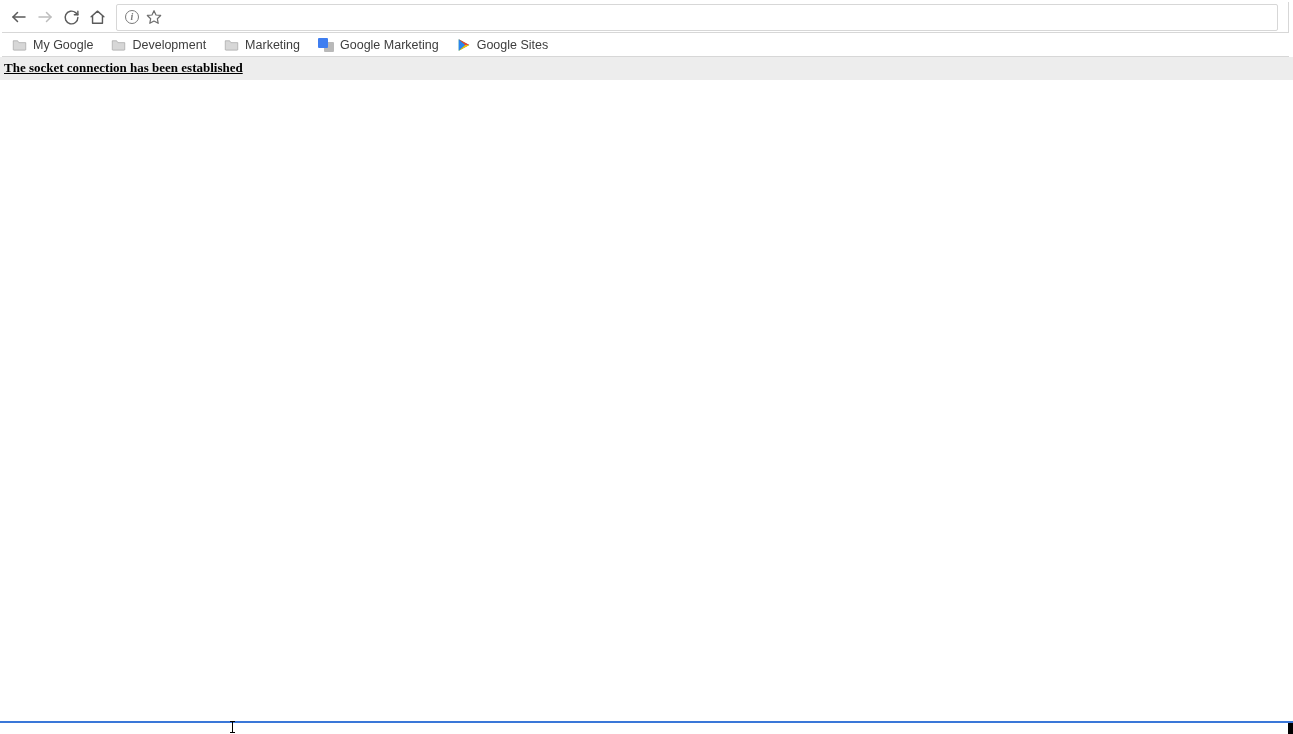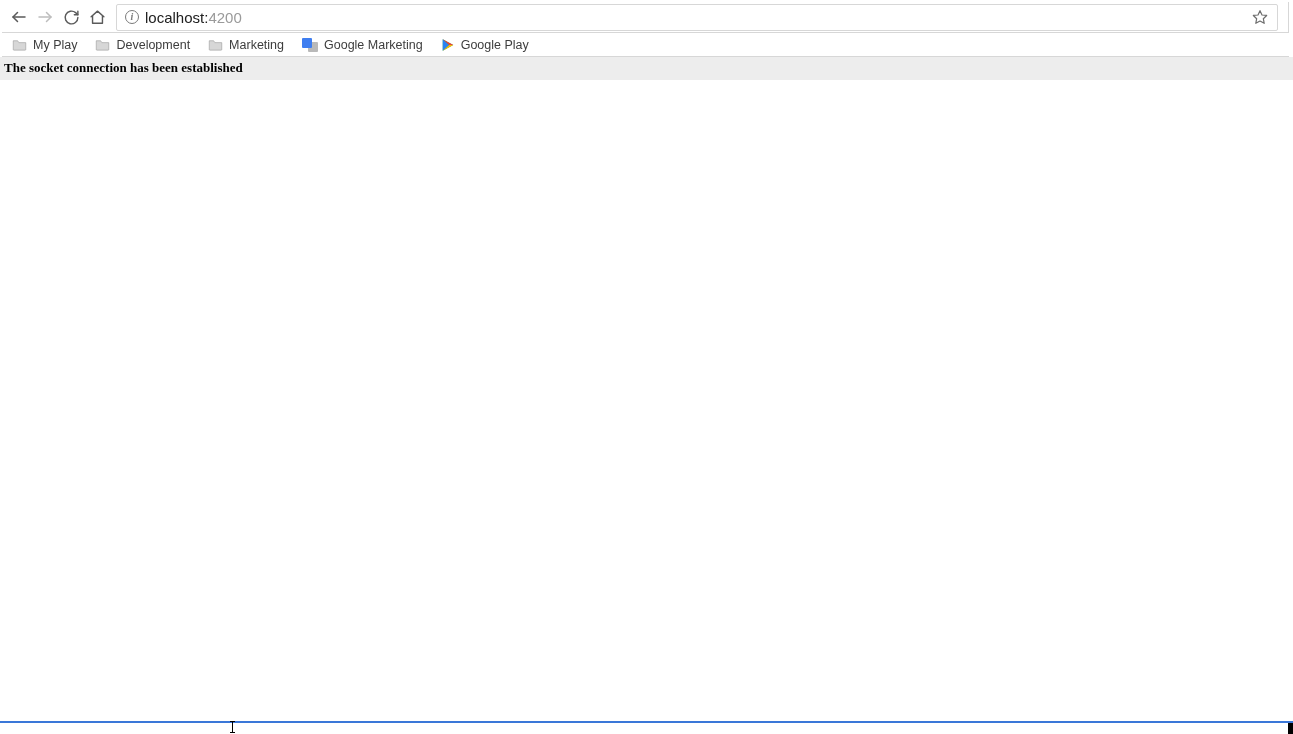--- a/index.html
+++ b/index.html
@@ -128,20 +128,21 @@
       background: #b9b9b9;
       border-radius: 1px;
     }
     .play-icon {
       width: 14px;
       height: 14px;
       position: relative;
     }
     .content-area {
       width: 100%;
+      text-decoration: underline;
     }
     .status-msg {
       background: #ededed;
       padding: 3px 4px 4px 4px;
       font-size: 13px;
       font-weight: 700;
       color: #000000;
       font-family: "Times New Roman", Times, serif;
     }
     .bottom-bar {
@@ -204,39 +205,36 @@
   </button>
   <button class="nav-btn">
     <svg width="17" height="17" viewBox="0 0 24 24" fill="none" stroke="currentColor" stroke-width="2" stroke-linecap="round" stroke-linejoin="round">
         <path d="M3 11l9-8 9 8"></path>
         <path d="M5 10v10h14V10"></path>
       </svg>
   </button>
 
   <div class="addr-outer">
     <span class="info-icon">i</span>
-    <span class="addr-text">
-      <span class="addr-host">localhost:</span><span class="addr-port">4200</span>
-    </span>
     <span class="star-btn">
       <svg width="16" height="16" viewBox="0 0 24 24" fill="none" stroke="currentColor" stroke-width="1.8" stroke-linejoin="round">
           <polygon points="12 2.5 15 9 22 9.7 17 14.6 18.3 21.5 12 18.1 5.7 21.5 7 14.6 2 9.7 9 9"></polygon>
         </svg>
     </span>
   </div>
 </div>
 
 <div class="bookmarks-bar">
   <div class="bm-item">
     <span class="folder-icon">
       <svg width="15" height="13" viewBox="0 0 24 20">
           <path d="M2 4h7l2 3h11v11a1 1 0 0 1-1 1H3a1 1 0 0 1-1-1V4z" fill="#d7d7d7" stroke="#9c9c9c" stroke-width="1"></path>
         </svg>
     </span>
-    <span>My Play</span>
+    <span>My Google</span>
   </div>
   <div class="bm-item">
     <span class="folder-icon">
       <svg width="15" height="13" viewBox="0 0 24 20">
           <path d="M2 4h7l2 3h11v11a1 1 0 0 1-1 1H3a1 1 0 0 1-1-1V4z" fill="#d7d7d7" stroke="#9c9c9c" stroke-width="1"></path>
         </svg>
     </span>
     <span>Development</span>
   </div>
   <div class="bm-item">
@@ -256,21 +254,21 @@
   </div>
   <div class="bm-item">
     <span class="play-icon">
       <svg width="14" height="14" viewBox="0 0 24 24">
           <path d="M3 2l18 10L3 22V2z" fill="#2ea361"></path>
           <path d="M3 2l11 10L3 22V2z" fill="#2a84f0"></path>
           <path d="M3 2l18 10-7 0L3 2z" fill="#f04235"></path>
           <path d="M14 12l7 0L3 22l11-10z" fill="#fbbc05"></path>
         </svg>
     </span>
-    <span>Google Play</span>
+    <span>Google Sites</span>
   </div>
 </div>
 
 <div class="content-area">
   <div class="status-msg">The socket connection has been established</div>
 </div>
 
 <div class="bottom-bar">
   <div class="blk"></div>
   <div class="caret"></div>

